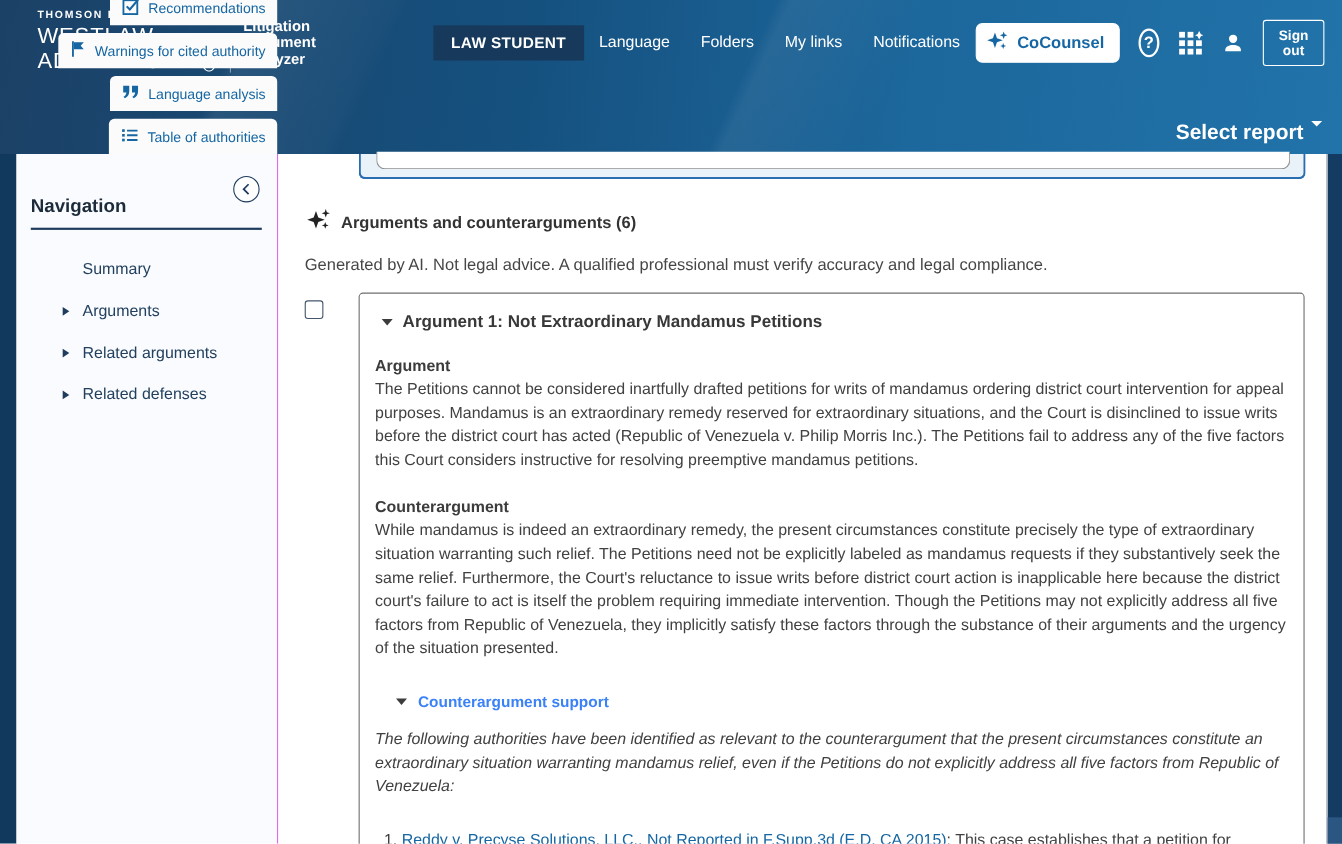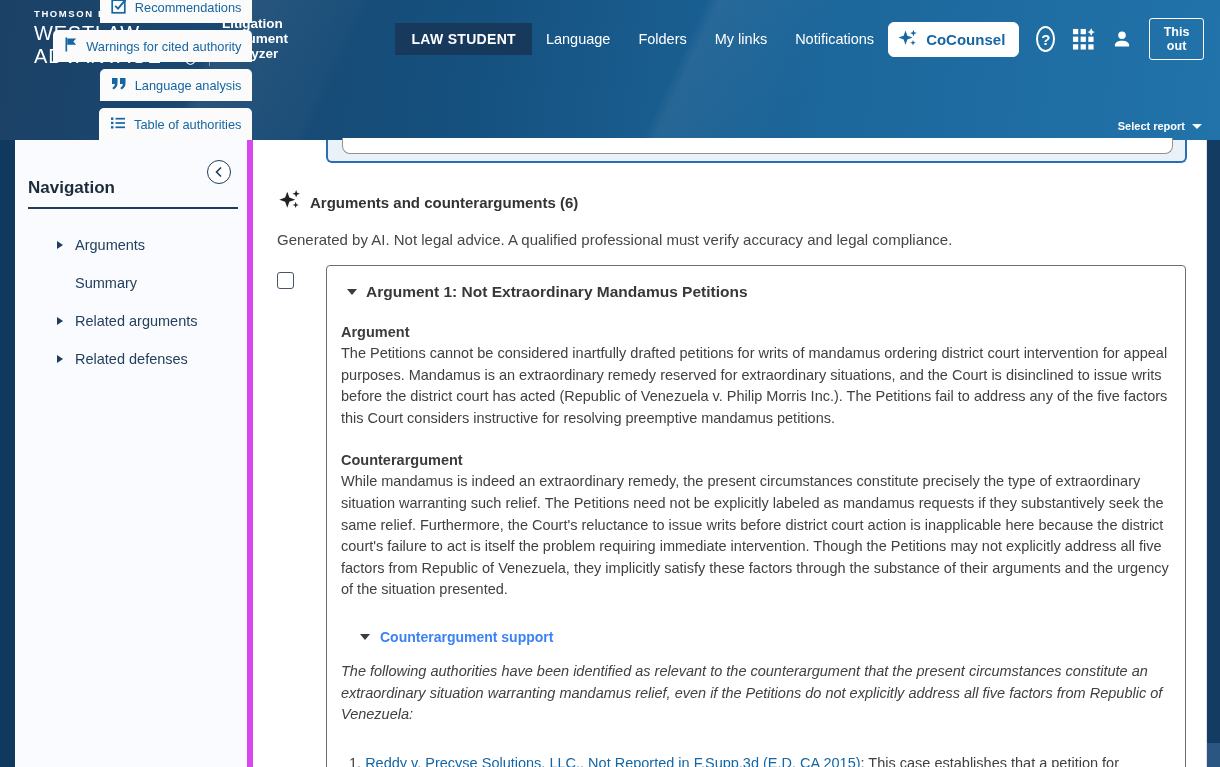--- a/index.html
+++ b/index.html
@@ -31,29 +31,29 @@
     font-weight:bold; font-size:15px; display:flex; align-items:center; justify-content:center; cursor:pointer; }
   .icon-btn { display:flex; align-items:center; justify-content:center; cursor:pointer; }
   .signout-btn { border:1px solid #fff; border-radius:3px; background:transparent; color:#fff;
     font-size:12.5px; font-weight:bold; padding:6px 10px; cursor:pointer; font-family:inherit; }
 
   
   .tabs { position:absolute; left:14px; bottom:0; display:flex; gap:7px; align-items:flex-end;flex-direction:column; }
   .tab { height:32px; display:flex; align-items:center; gap:8px; padding:0 11px;
     border-radius:5px 5px 0 0; background:#fbfbfb; color:#1566a3; font-size:12.8px; cursor:pointer; white-space:nowrap; }
   .tab.active { background:#d4d4d4; color:#3f3f3f; height:33px; outline:1px dashed #fdfdfd; outline-offset:-4px; }
-  .select-report { position:absolute; right:18px; bottom:8px; color:#fff; font-size:11px; font-weight:bold;
-    display:flex; align-items:center; gap:7px; cursor:pointer; }
+  .select-report { position:absolute; right:18px; bottom:8px; color:#fff; font-size:19px; font-weight:bold;
+    display:flex; align-items:flex-start; gap:7px; cursor:pointer; }
   .caret-down { width:0; height:0; border-left:5px solid transparent; border-right:5px solid transparent;
     border-top:5px solid #fff; }
 
   
   .page { display:flex; height:627px; position:relative; background:#fff; }
   .edge-strip { width:15px; background:#11395d; flex:0 0 auto; }
-  .sidebar { width:238px; flex:0 0 auto; background:#fafbfe; border-right:6px solid #d946ef;
+  .sidebar { width:238px; flex:0 0 auto; background:#fafbfe; border-right:1px solid #d946ef;
     position:relative; padding-left:13px; }
   .collapse-btn { position:absolute; top:20px; right:16px; width:24px; height:24px; background:#fff;
     border:1.5px solid #1d3c5e; border-radius:50%; display:flex; align-items:center; justify-content:center; cursor:pointer; }
   .nav-title { margin-top:38px; font-size:17px; font-weight:bold; color:#1c2b3a; }
   .nav-rule { height:2px; background:#1d3c5e; width:210px; margin-top:9px; }
   .side-list { margin-top:17px; }
   .side-item { display:flex; align-items:center; height:38px; color:#23415f; font-size:14.5px; cursor:pointer; }
   .side-item .label-pad { padding-left:47px; }
   .tri-right { width:0; height:0; border-left:6px solid #1d3c5e; border-top:4.5px solid transparent;
     border-bottom:4.5px solid transparent; margin-left:29px; margin-right:12px; }
@@ -141,21 +141,21 @@
           <rect x="9" y="17" width="5.5" height="5.5" fill="#fff"></rect>
           <rect x="17" y="17" width="5.5" height="5.5" fill="#fff"></rect>
         </svg>
       </div>
       <div class="icon-btn">
         <svg width="20" height="20" viewBox="0 0 24 24">
           <circle cx="12" cy="7.5" r="4.5" fill="#fff"></circle>
           <path d="M3.5 21 v-1.5 c0-3.6 4.2-5.3 8.5-5.3 s8.5 1.7 8.5 5.3 V21 Z" fill="#fff"></path>
         </svg>
       </div>
-      <button class="signout-btn">This out</button>
+      <button class="signout-btn">Sign out</button>
     </div>
   </div>
 
   <div class="tabs">
     <div class="tab active">
       <span>
         <svg width="15" height="15" viewBox="0 0 16 16">
           <rect x="1.2" y="1.2" width="13.6" height="13.6" rx="2" fill="none" stroke="#4a4a4a" stroke-width="1.6"></rect>
           <line x1="4.3" y1="5.4" x2="11.7" y2="5.4" stroke="#4a4a4a" stroke-width="1.3"></line>
           <line x1="4.3" y1="8" x2="11.7" y2="8" stroke="#4a4a4a" stroke-width="1.3"></line>
@@ -218,25 +218,25 @@
   <div class="sidebar">
     <div class="collapse-btn">
       <svg width="10" height="12" viewBox="0 0 10 12">
           <polyline points="7,1.5 2.5,6 7,10.5" fill="none" stroke="#1d3c5e" stroke-width="1.6"></polyline>
         </svg>
     </div>
     <div class="nav-title">Navigation</div>
     <div class="nav-rule"></div>
     <div class="side-list">
       <div class="side-item">
+        <span class="label-pad">Summary</span>
+      </div>
+      <div class="side-item">
         <span class="tri-right"></span>
         <span>Arguments</span>
-      </div>
-      <div class="side-item">
-        <span class="label-pad">Summary</span>
       </div>
       <div class="side-item">
         <span class="tri-right"></span>
         <span>Related arguments</span>
       </div>
       <div class="side-item">
         <span class="tri-right"></span>
         <span>Related defenses</span>
       </div>
     </div>

